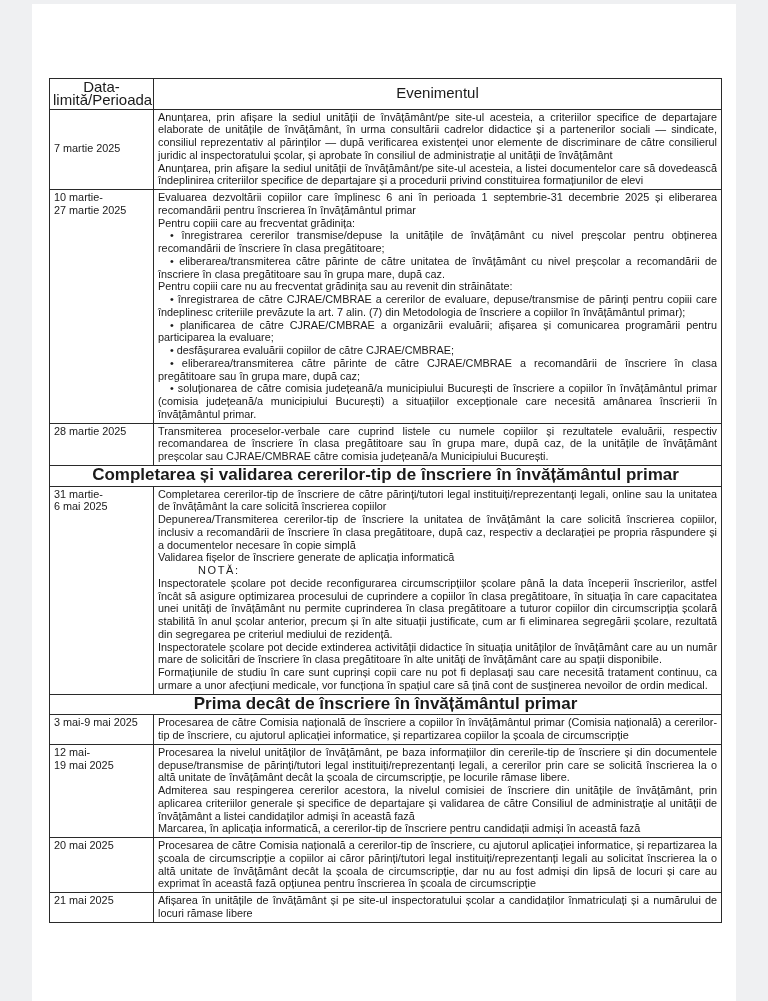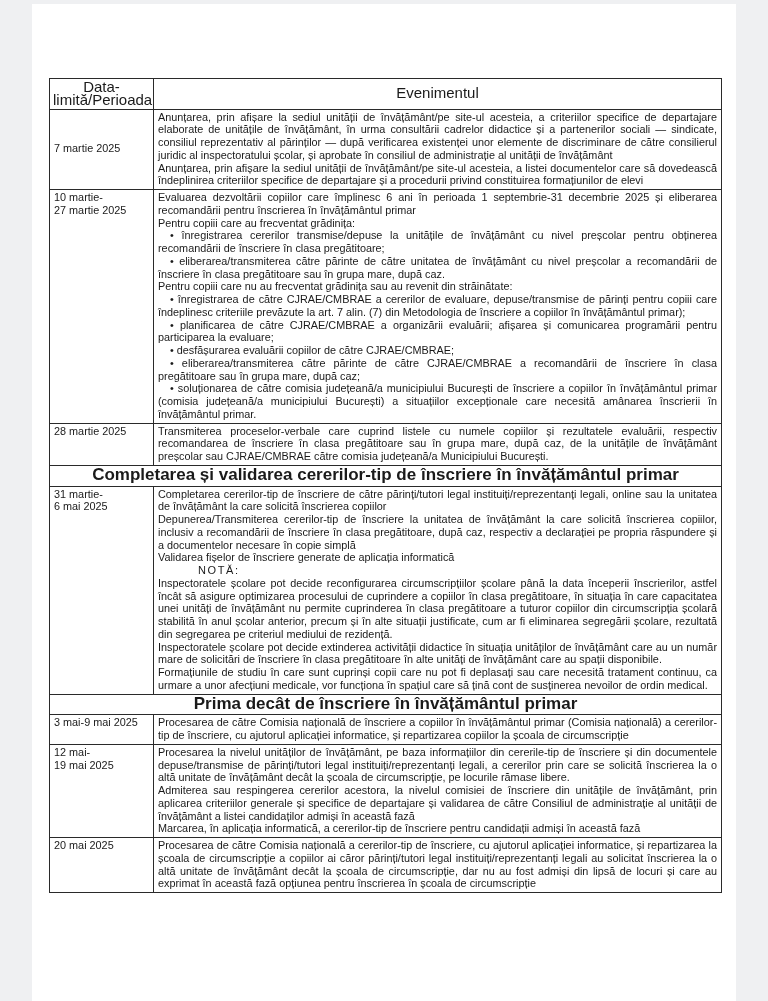--- a/index.html
+++ b/index.html
@@ -130,15 +130,21 @@
             <span class="para">Admiterea sau respingerea cererilor acestora, la nivelul comisiei de înscriere din unitățile de învățământ, prin aplicarea criteriilor generale și specifice de departajare și validarea de către Consiliul de administrație al unității de învățământ a listei candidaților admiși în această fază</span>
             <span class="para">Marcarea, în aplicația informatică, a cererilor-tip de înscriere pentru candidații admiși în această fază</span>
           </td>
         </tr>
         <tr>
           <td class="date" style="white-space: pre-line;">20 mai 2025</td>
           <td class="event">
             <span class="para">Procesarea de către Comisia națională a cererilor-tip de înscriere, cu ajutorul aplicației informatice, și repartizarea la școala de circumscripție a copiilor ai căror părinți/tutori legal instituiți/reprezentanți legali au solicitat înscrierea la o altă unitate de învățământ decât la școala de circumscripție, dar nu au fost admiși din lipsă de locuri și care au exprimat în această fază opțiunea pentru înscrierea în școala de circumscripție</span>
           </td>
         </tr>
+        <tr>
+          <td class="date" style="white-space: pre-line;">21 mai 2025</td>
+          <td class="event">
+            <span class="para">Afișarea în unitățile de învățământ și pe site-ul inspectoratului școlar a candidaților înmatriculați și a numărului de locuri rămase libere</span>
+          </td>
+        </tr>
       </tbody>
   </table>
 </div>
 
 </body></html>

